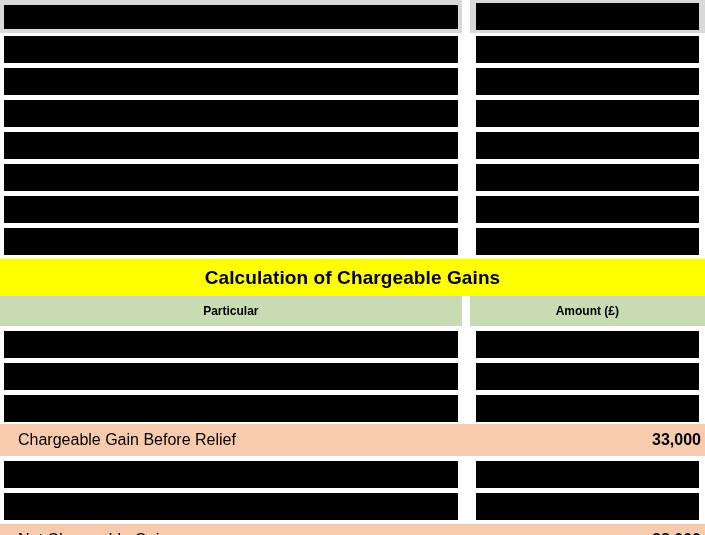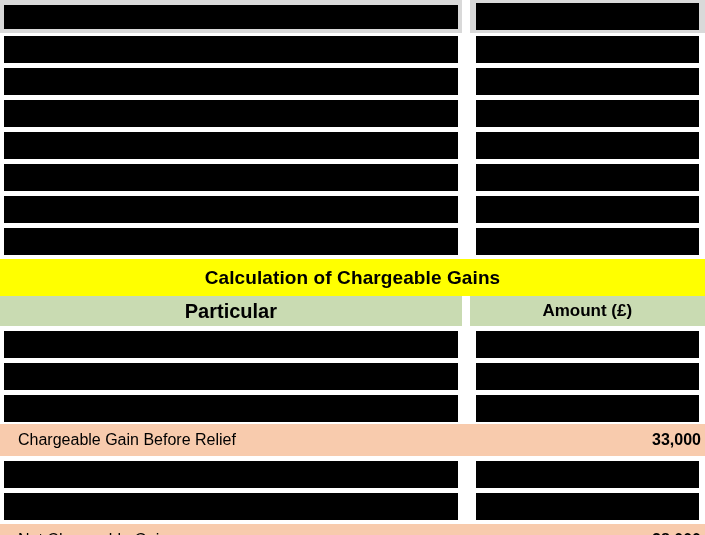--- a/index.html
+++ b/index.html
@@ -89,26 +89,26 @@
     font-weight: bold;
     color: #000000;
     letter-spacing: 0.1px;
   }
   .header-row {
     height: 30px;
     background: #c9dbb2;
   }
   .header-row .cell-left {
     justify-content: center;
-    font-size: 20px;
+    font-size: 12px;
     font-weight: bold;
   }
   .header-row .cell-right {
     justify-content: center;
-    font-size: 17px;
+    font-size: 12px;
     font-weight: bold;
   }
   .total-row {
     height: 32px;
     background: #f8cbad;
     align-items: center;
   }
   .total-row .cell-left {
     font-size: 16px;
     font-weight: normal;

